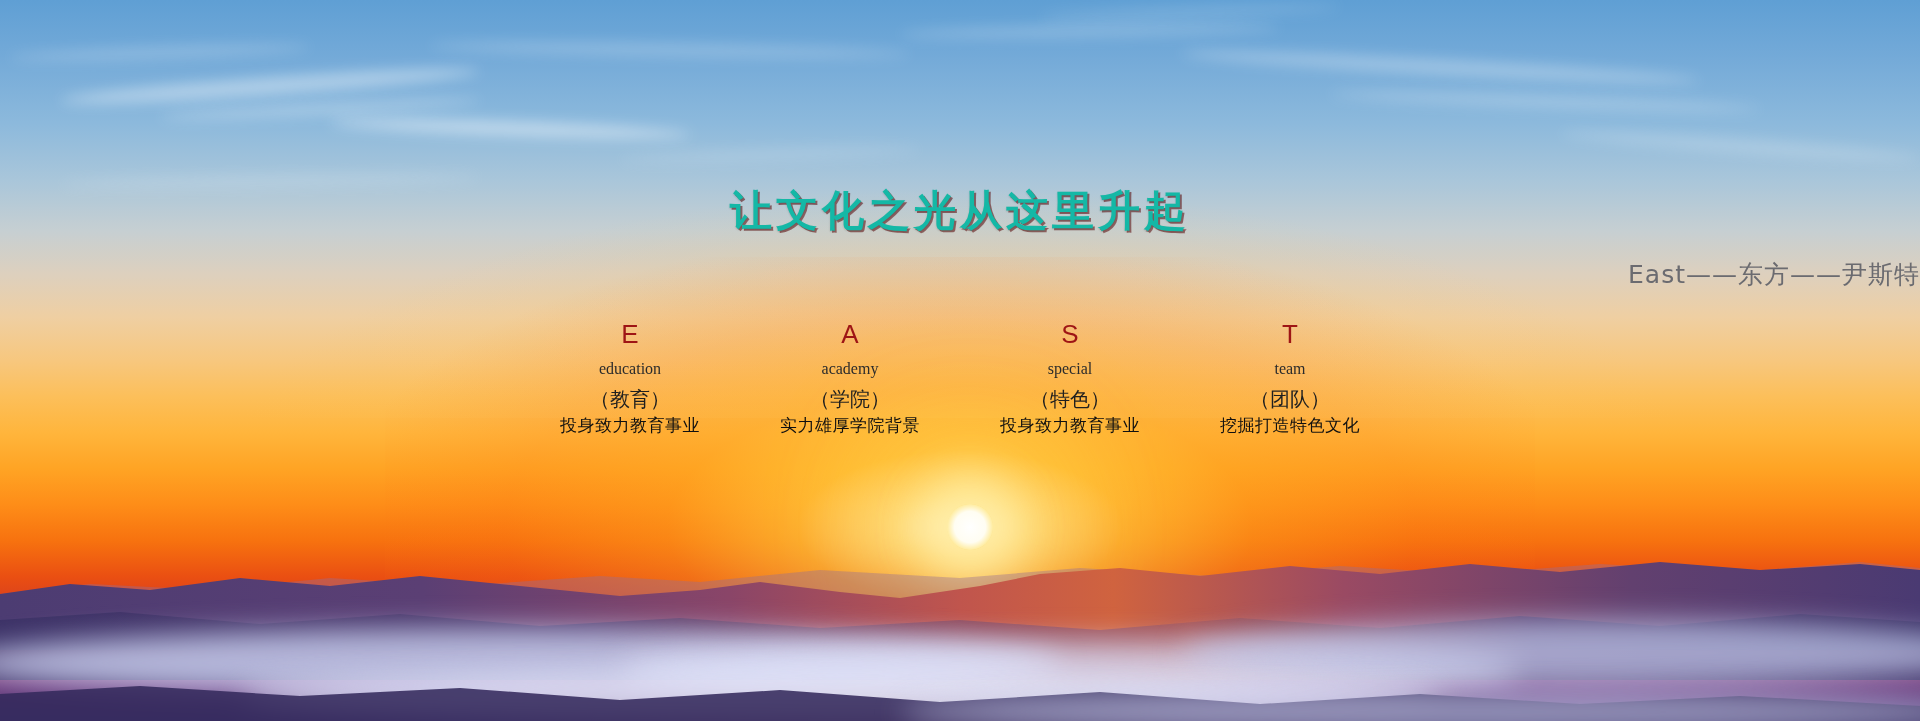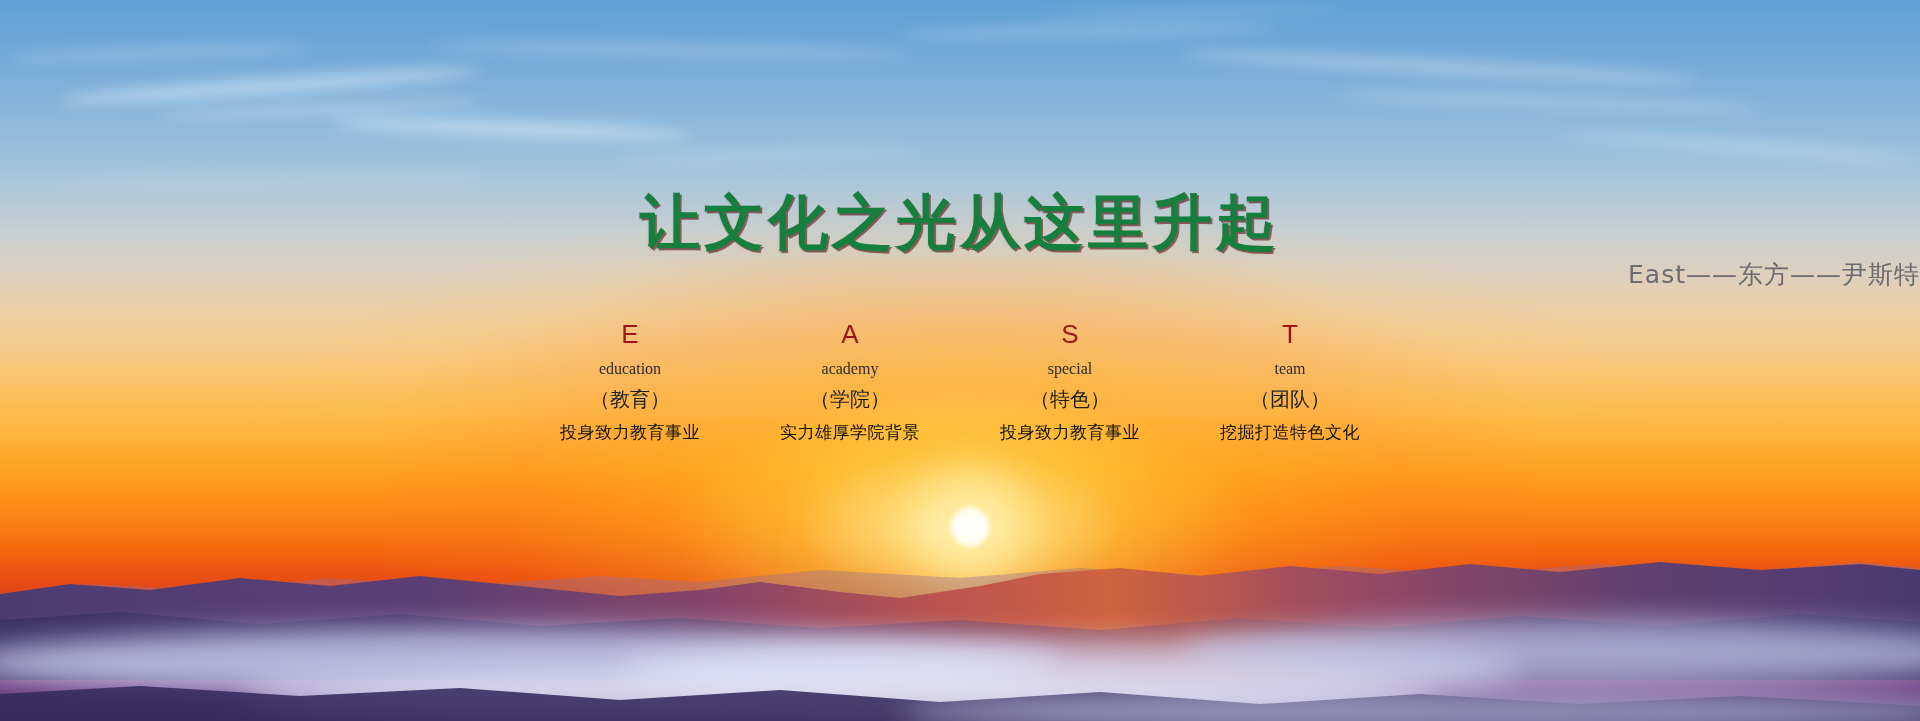--- a/index.html
+++ b/index.html
@@ -100,22 +100,22 @@
     filter:blur(14px);
   }
 
   
   .overlay {
     position:absolute; left:0; top:0; width:100%; height:100%;
     text-align:center;
   }
   .headline {
     position:absolute; left:0; top:183px; width:100%;
-    font-size:60px; font-weight:bold; letter-spacing:4px;
-    color:#15803d;
+    font-size:42px; font-weight:bold; letter-spacing:4px;
+    color:#14b8a6;
     text-shadow:2px 2px 0 rgba(90,8,8,0.55), 0 1px 2px rgba(0,0,0,0.18);
     font-family:Liberation Sans, sans-serif;
   }
   .subtitle {
     position:absolute; left:0; top:258px; width:100%;
     font-size:25px; font-weight:normal; letter-spacing:1px;
     color:#6b6b70;
     font-family:"DejaVu Sans","Liberation Sans",sans-serif;
     text-align:right;
   }
@@ -136,21 +136,21 @@
     margin-top:11px;
     font-size:16px; color:#2b2b2b; line-height:1.1;
     font-family:Liberation Serif, serif;
   }
   .f-cn {
     margin-top:11px;
     font-size:20px; color:#1f1f1f; line-height:1.1;
     font-family:"DejaVu Sans","Liberation Sans",sans-serif;
   }
   .f-desc {
-    margin-top:13px;
+    margin-top:6px;
     font-size:17px; color:#101010; line-height:1.1; letter-spacing:.5px;
     font-family:"DejaVu Sans","Liberation Sans",sans-serif;
   }
 </style>
 </head>
 <body>
 
 <div class="banner">
 
   <div class="sky"></div>

